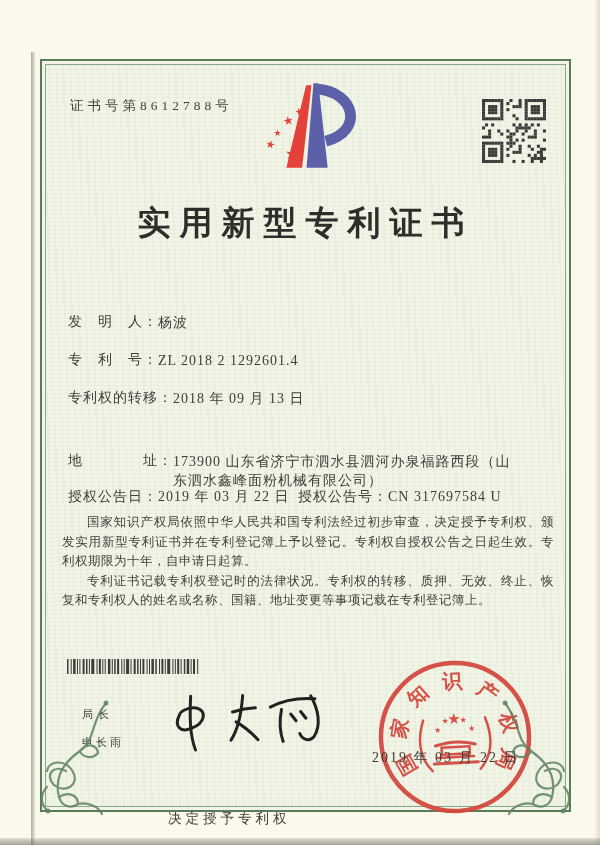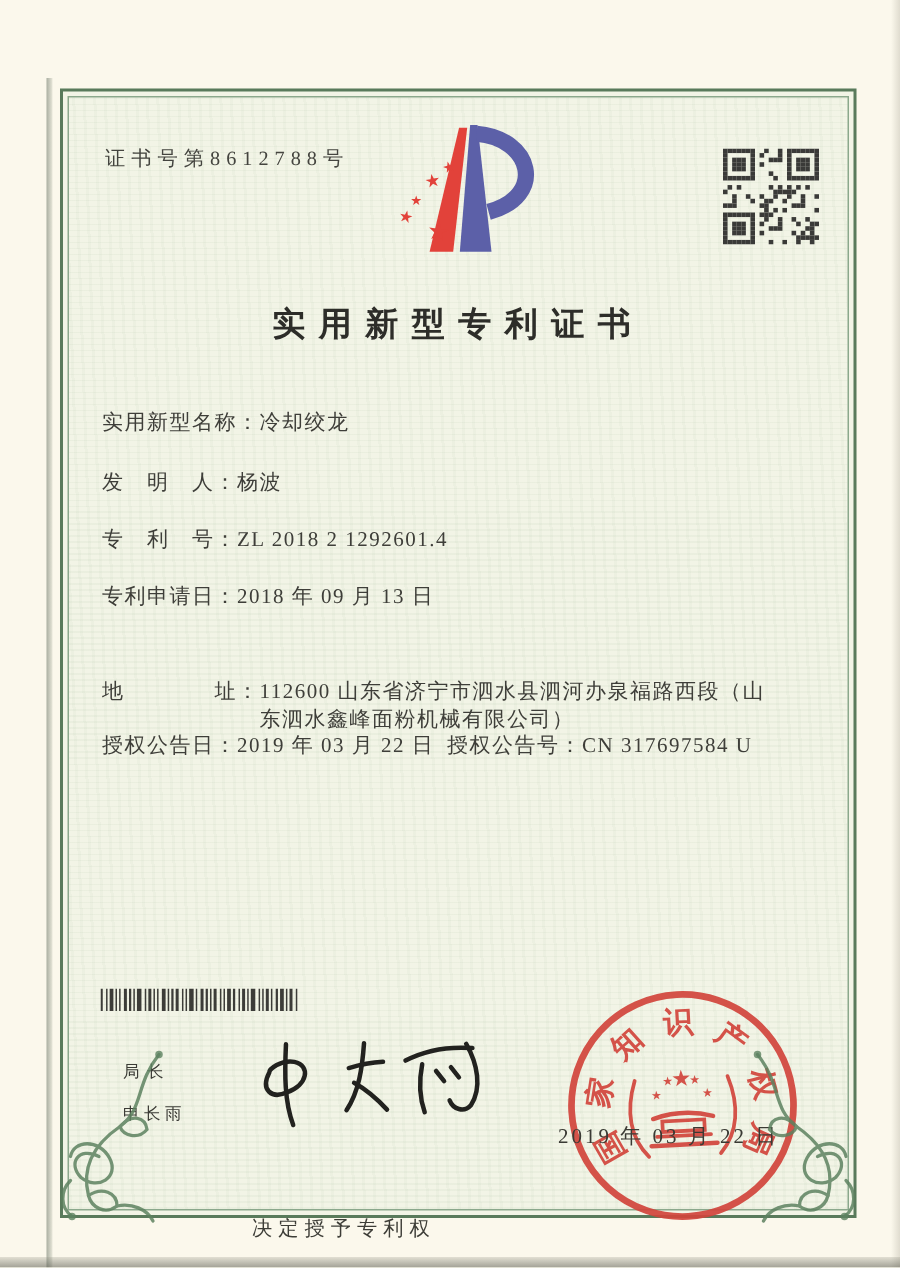--- a/index.html
+++ b/index.html
@@ -33,21 +33,21 @@
       repeating-linear-gradient(0deg, rgba(130,165,125,.07) 0 1px, rgba(0,0,0,0) 1px 4px),
       repeating-linear-gradient(88deg, rgba(130,165,125,.05) 0 2px, rgba(0,0,0,0) 2px 7px);
   }
 
   .cert-no { position:absolute; left:28px; top:36px; font-size:13.5px; letter-spacing:4px; color:#44443f; }
 
   .logo { position:absolute; left:208px; top:8px; width:118px; height:118px; }
   .qr { position:absolute; left:440px; top:38px; width:64px; height:64px; }
 
   .title { position:absolute; left:0; top:140px; width:100%; text-align:center;
-    font-size:22px; font-weight:600; letter-spacing:9px; color:#2d2d29; }
+    font-size:33px; font-weight:600; letter-spacing:9px; color:#2d2d29; }
 
   .field-row { position:absolute; left:26px; font-size:14px; letter-spacing:1px; color:#3e3e39; }
   .field-label { display:inline-block; vertical-align:top; white-space:pre; }
   .field-value { display:inline-block; vertical-align:top; max-width:350px; line-height:19px; }
   .row-1 { top:212px; } .row-2 { top:252px; } .row-3 { top:290px; }
   .row-4 { top:328px; } .row-5 { top:359px; } .row-6 { top:391px; }
   .row-grant { position:absolute; top:427px; left:26px; font-size:14px; letter-spacing:1px; color:#3e3e39; }
   .grant-no-pair { position:absolute; left:230px; top:0; white-space:nowrap; }
 
   .body-text { position:absolute; left:20px; top:452px; width:492px;
@@ -271,42 +271,41 @@
       <rect x="5" y="20" width="1" height="1" fill="#3a3a38"></rect>
       <rect x="6" y="20" width="1" height="1" fill="#3a3a38"></rect>
       <rect x="10" y="20" width="1" height="1" fill="#3a3a38"></rect>
       <rect x="13" y="20" width="1" height="1" fill="#3a3a38"></rect>
       <rect x="16" y="20" width="1" height="1" fill="#3a3a38"></rect>
       <rect x="19" y="20" width="1" height="1" fill="#3a3a38"></rect>
     </svg>
 
   <div class="title">实用新型专利证书</div>
 
-  <div class="field-row row-1">
-    <span class="field-label">实用新型名称：</span><span class="field-value">冷却绞龙</span>
-  </div>
   <div class="field-row row-2">
     <span class="field-label">发　明　人：</span><span class="field-value">杨波</span>
   </div>
   <div class="field-row row-3">
     <span class="field-label">专　利　号：</span><span class="field-value">ZL 2018 2 1292601.4</span>
   </div>
   <div class="field-row row-4">
-    <span class="field-label">专利申请日：</span><span class="field-value">2018 年 09 月 13 日</span>
+    <span class="field-label">专利权的转移：</span><span class="field-value">2018 年 09 月 13 日</span>
   </div>
   <div class="field-row row-6">
-    <span class="field-label">地　　　　址：</span><span class="field-value" style="max-width:345px">112600 山东省济宁市泗水县泗河办泉福路西段（山东泗水鑫峰面粉机械有限公司）</span>
+    <span class="field-label">地　　　　址：</span><span class="field-value" style="max-width:345px">173900 山东省济宁市泗水县泗河办泉福路西段（山东泗水鑫峰面粉机械有限公司）</span>
   </div>
 
   <div class="row-grant">
     <span>授权公告日：</span><span>2019 年 03 月 22 日</span>
     <span class="grant-no-pair"><span>授权公告号：</span><span>CN 317697584 U</span></span>
   </div>
 
   <div class="body-text">
+    <p>国家知识产权局依照中华人民共和国专利法经过初步审查，决定授予专利权、颁发实用新型专利证书并在专利登记簿上予以登记。专利权自授权公告之日起生效。专利权期限为十年，自申请日起算。</p>
+    <p>专利证书记载专利权登记时的法律状况。专利权的转移、质押、无效、终止、恢复和专利权人的姓名或名称、国籍、地址变更等事项记载在专利登记簿上。</p>
   </div>
 
   <svg class="barcode" id="barcode-svg" viewBox="0 0 170 15" preserveAspectRatio="none">
       <rect x="0" y="0" width="1.5" height="15" fill="#3c3c38"></rect>
       <rect x="3.7" y="0" width="1" height="15" fill="#3c3c38"></rect>
       <rect x="6.1" y="0" width="2.5" height="15" fill="#3c3c38"></rect>
       <rect x="10" y="0" width="1" height="15" fill="#3c3c38"></rect>
       <rect x="12.4" y="0" width="1" height="15" fill="#3c3c38"></rect>
       <rect x="15.600000000000001" y="0" width="2" height="15" fill="#3c3c38"></rect>
       <rect x="19" y="0" width="1.5" height="15" fill="#3c3c38"></rect>

